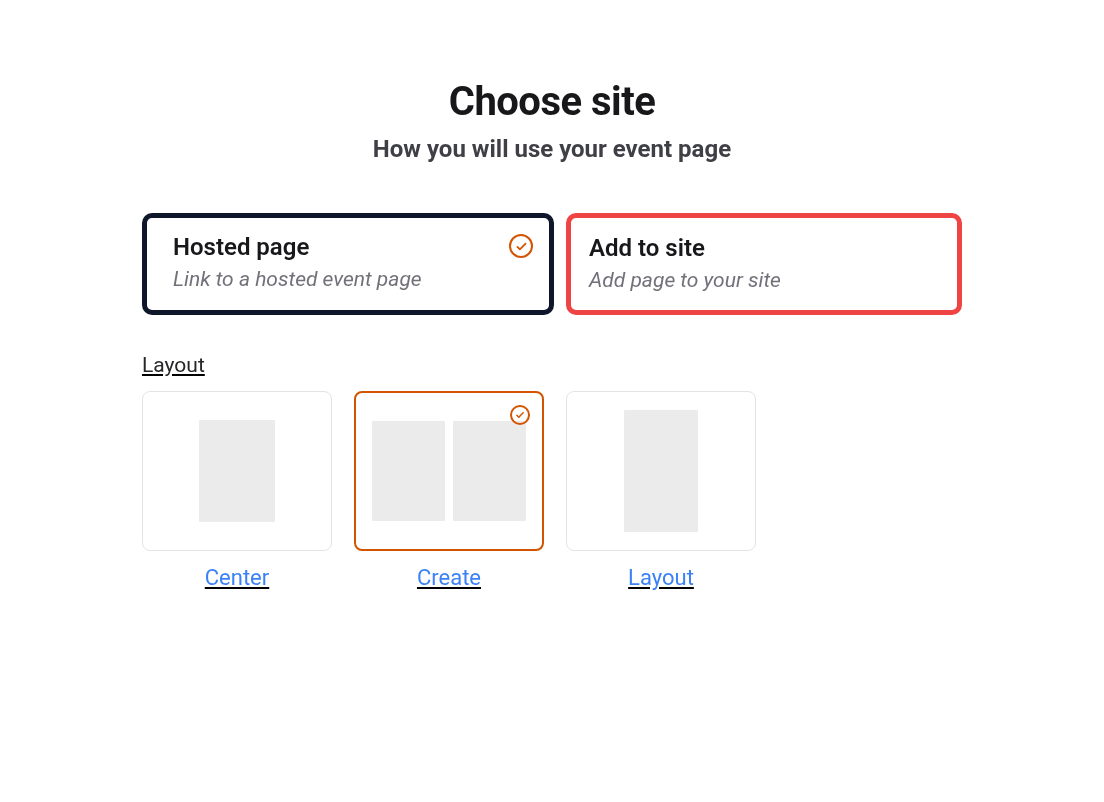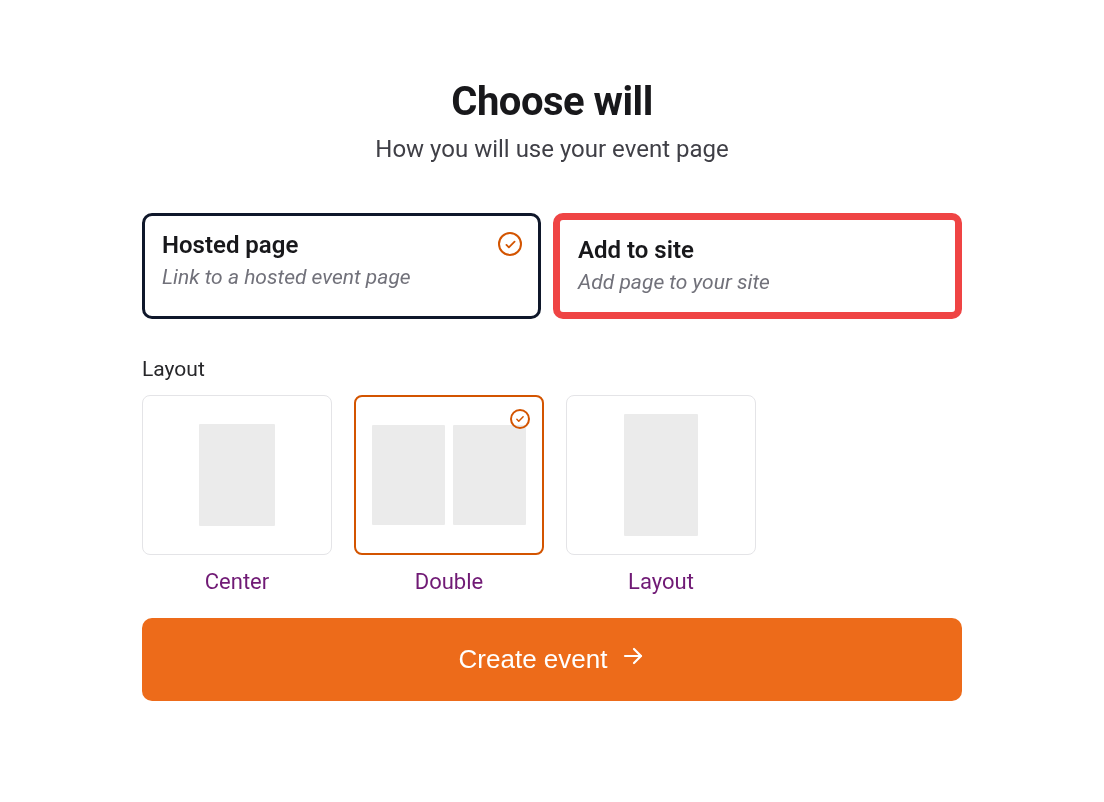--- a/index.html
+++ b/index.html
@@ -27,38 +27,38 @@
     .title {
       font-size: 40px;
       font-weight: 700;
       color: #18181b;
       margin-bottom: 10px;
       letter-spacing: -0.5px;
     }
     .subtitle {
       font-size: 24px;
       color: #3f3f46;
-      font-weight: 400;
+      font-weight: 700;
     }
     .type-options {
       display: flex;
       gap: 12px;
       margin-bottom: 38px;
     }
     .type-card {
       flex: 1;
-      border: 7px solid #ef4444;
+      border: 5px solid #ef4444;
       border-radius: 10px;
       padding: 16px 18px 18px;
       cursor: pointer;
       position: relative;
     }
     .type-card.selected {
-      border: 3px solid #0f172a;
-      padding: 15px 17px 17px;
+      border: 5px solid #0f172a;
+      padding: 15px 26px 17px;
     }
     .type-card-title {
       font-size: 24px;
       font-weight: 600;
       color: #18181b;
       margin-bottom: 6px;
     }
     .type-card-desc {
       font-size: 21px;
       color: #71717a;
@@ -75,21 +75,22 @@
       border-radius: 50%;
       display: flex;
       align-items: center;
       justify-content: center;
     }
     .check-badge svg {
       width: 13px;
       height: 13px;
     }
     .layout-section {
-      margin-bottom: 24px;
+      margin-bottom: 64px;
+      text-decoration: underline;
     }
     .layout-label {
       font-size: 21px;
       color: #27272a;
       margin-bottom: 14px;
       font-weight: 400;
     }
     .layout-options {
       display: flex;
       gap: 22px;
@@ -142,21 +143,21 @@
       display: flex;
       align-items: center;
       justify-content: center;
     }
     .layout-card .check-badge-sm svg {
       width: 10px;
       height: 10px;
     }
     .layout-name {
       font-size: 22px;
-      color: #701a75;
+      color: #3b82f6;
       margin-top: 14px;
       font-weight: 400;
     }
     .create-btn {
       width: 100%;
       background: #ed6b1a;
       color: #ffffff;
       border: none;
       border-radius: 10px;
       padding: 26px;
@@ -171,21 +172,21 @@
     .arrow-icon svg {
       width: 24px;
       height: 24px;
     }
   </style>
 </head>
 <body>
 
 <div class="container">
   <div class="header">
-    <h1 class="title">Choose will</h1>
+    <h1 class="title">Choose site</h1>
     <p class="subtitle">How you will use your event page</p>
   </div>
 
   <div class="type-options">
     <div class="type-card selected">
       <div class="type-card-title">Hosted page</div>
       <div class="type-card-desc">Link to a hosted event page</div>
       <div class="check-badge">
         <svg viewBox="0 0 16 16" fill="none" stroke="#d35400" stroke-width="2.2" stroke-linecap="round" stroke-linejoin="round">
           <path d="M3 8.5l3 3 7-7"></path>
@@ -212,35 +213,26 @@
       <div class="layout-item">
         <div class="layout-card double selected">
           <div class="block"></div>
           <div class="block"></div>
           <div class="check-badge-sm">
             <svg viewBox="0 0 16 16" fill="none" stroke="#d35400" stroke-width="2.4" stroke-linecap="round" stroke-linejoin="round">
               <path d="M3 8.5l3 3 7-7"></path>
             </svg>
           </div>
         </div>
-        <div class="layout-name">Double</div>
+        <div class="layout-name">Create</div>
       </div>
 
       <div class="layout-item">
         <div class="layout-card split">
           <div class="block"></div>
         </div>
         <div class="layout-name">Layout</div>
       </div>
 
     </div>
   </div>
 
-  <button class="create-btn">
-    <span>Create event</span>
-    <span class="arrow-icon">
-      <svg viewBox="0 0 24 24" fill="none" stroke="#ffffff" stroke-width="2.2" stroke-linecap="round" stroke-linejoin="round">
-        <line x1="4" y1="12" x2="20" y2="12"></line>
-        <polyline points="13 5 20 12 13 19"></polyline>
-      </svg>
-    </span>
-  </button>
 </div>
 
 </body></html>

